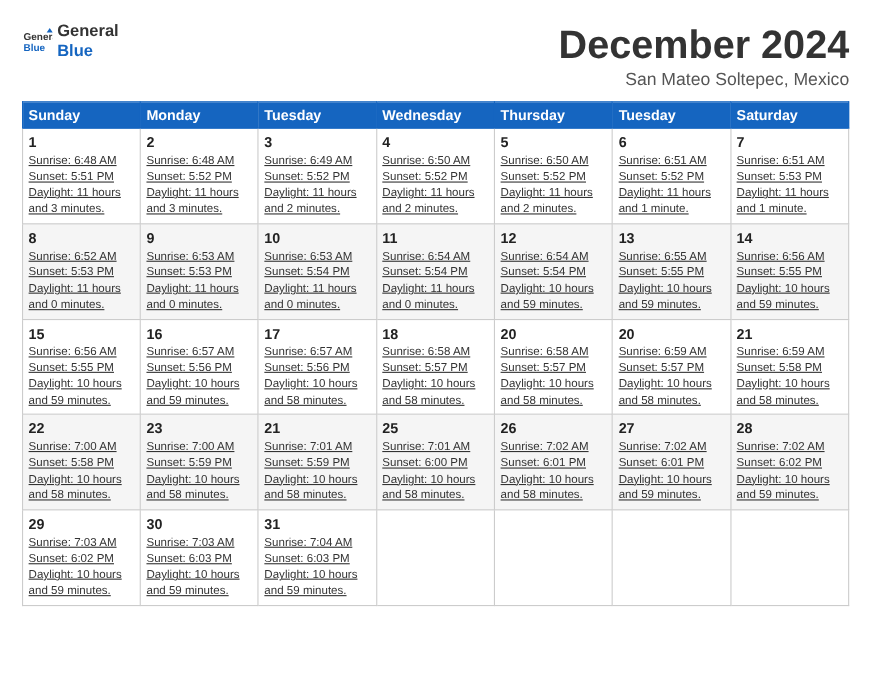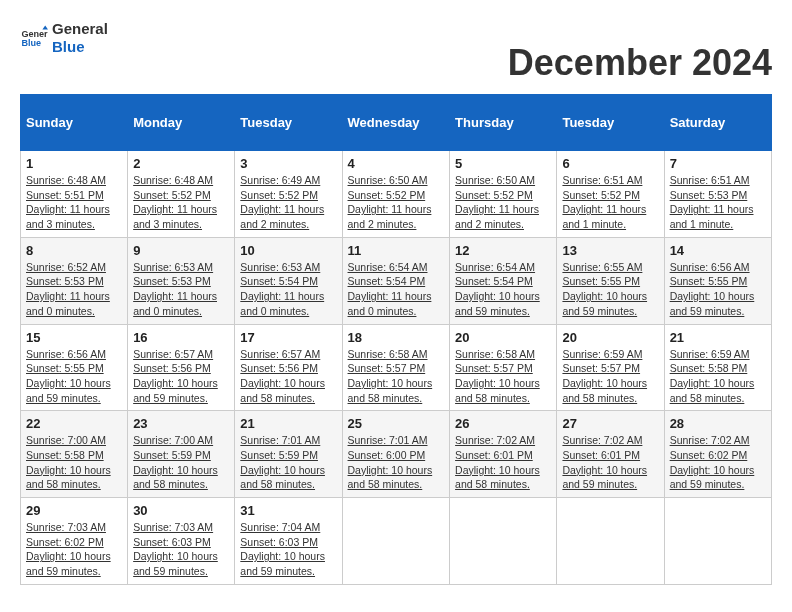--- a/index.html
+++ b/index.html
@@ -20,41 +20,40 @@
       display: flex;
       align-items: center;
       gap: 4px;
     }
     .logo-icon {
       width: 28px;
       height: 28px;
     }
     .title-section {
       text-align: right;
-      margin-top: 22px;
     }
     .calendar-title {
       font-size: 36px;
       font-weight: bold;
       color: #333;
     }
     .calendar-subtitle {
       font-size: 16px;
       color: #555;
       margin-top: 2px;
     }
     .calendar-table {
       width: 100%;
       border-collapse: collapse;
       font-size: 11px;
     }
     .calendar-table thead th {
       background-color: #1565c0;
       color: #fff;
-      padding: 20px 5px;
+      padding: 4px 5px;
       text-align: left;
       font-size: 13px;
       font-weight: bold;
       border: 1px solid #1565c0;
     }
     .calendar-table tbody td {
       border: 1px solid #ccc;
       vertical-align: top;
       padding: 5px;
       width: 108px;
@@ -94,20 +93,21 @@
       <text x="2" y="32" font-size="13" font-weight="bold" fill="#1565c0" font-family="Arial">Blue</text>
       <polygon points="32,8 40,8 36,2" fill="#1565c0"></polygon>
     </svg>
     <div>
       <div style="font-size:15px;font-weight:bold;color:#333;line-height:1.2;">General</div>
       <div style="font-size:15px;font-weight:bold;color:#1565c0;line-height:1.2;">Blue</div>
     </div>
   </div>
   <div class="title-section">
     <div class="calendar-title">December 2024</div>
+    <div class="calendar-subtitle">San Mateo Soltepec, Mexico</div>
   </div>
 </div>
 
 <table class="calendar-table">
   <thead>
     <tr>
       <th>Sunday</th>
       <th>Monday</th>
       <th>Tuesday</th>
       <th>Wednesday</th>

